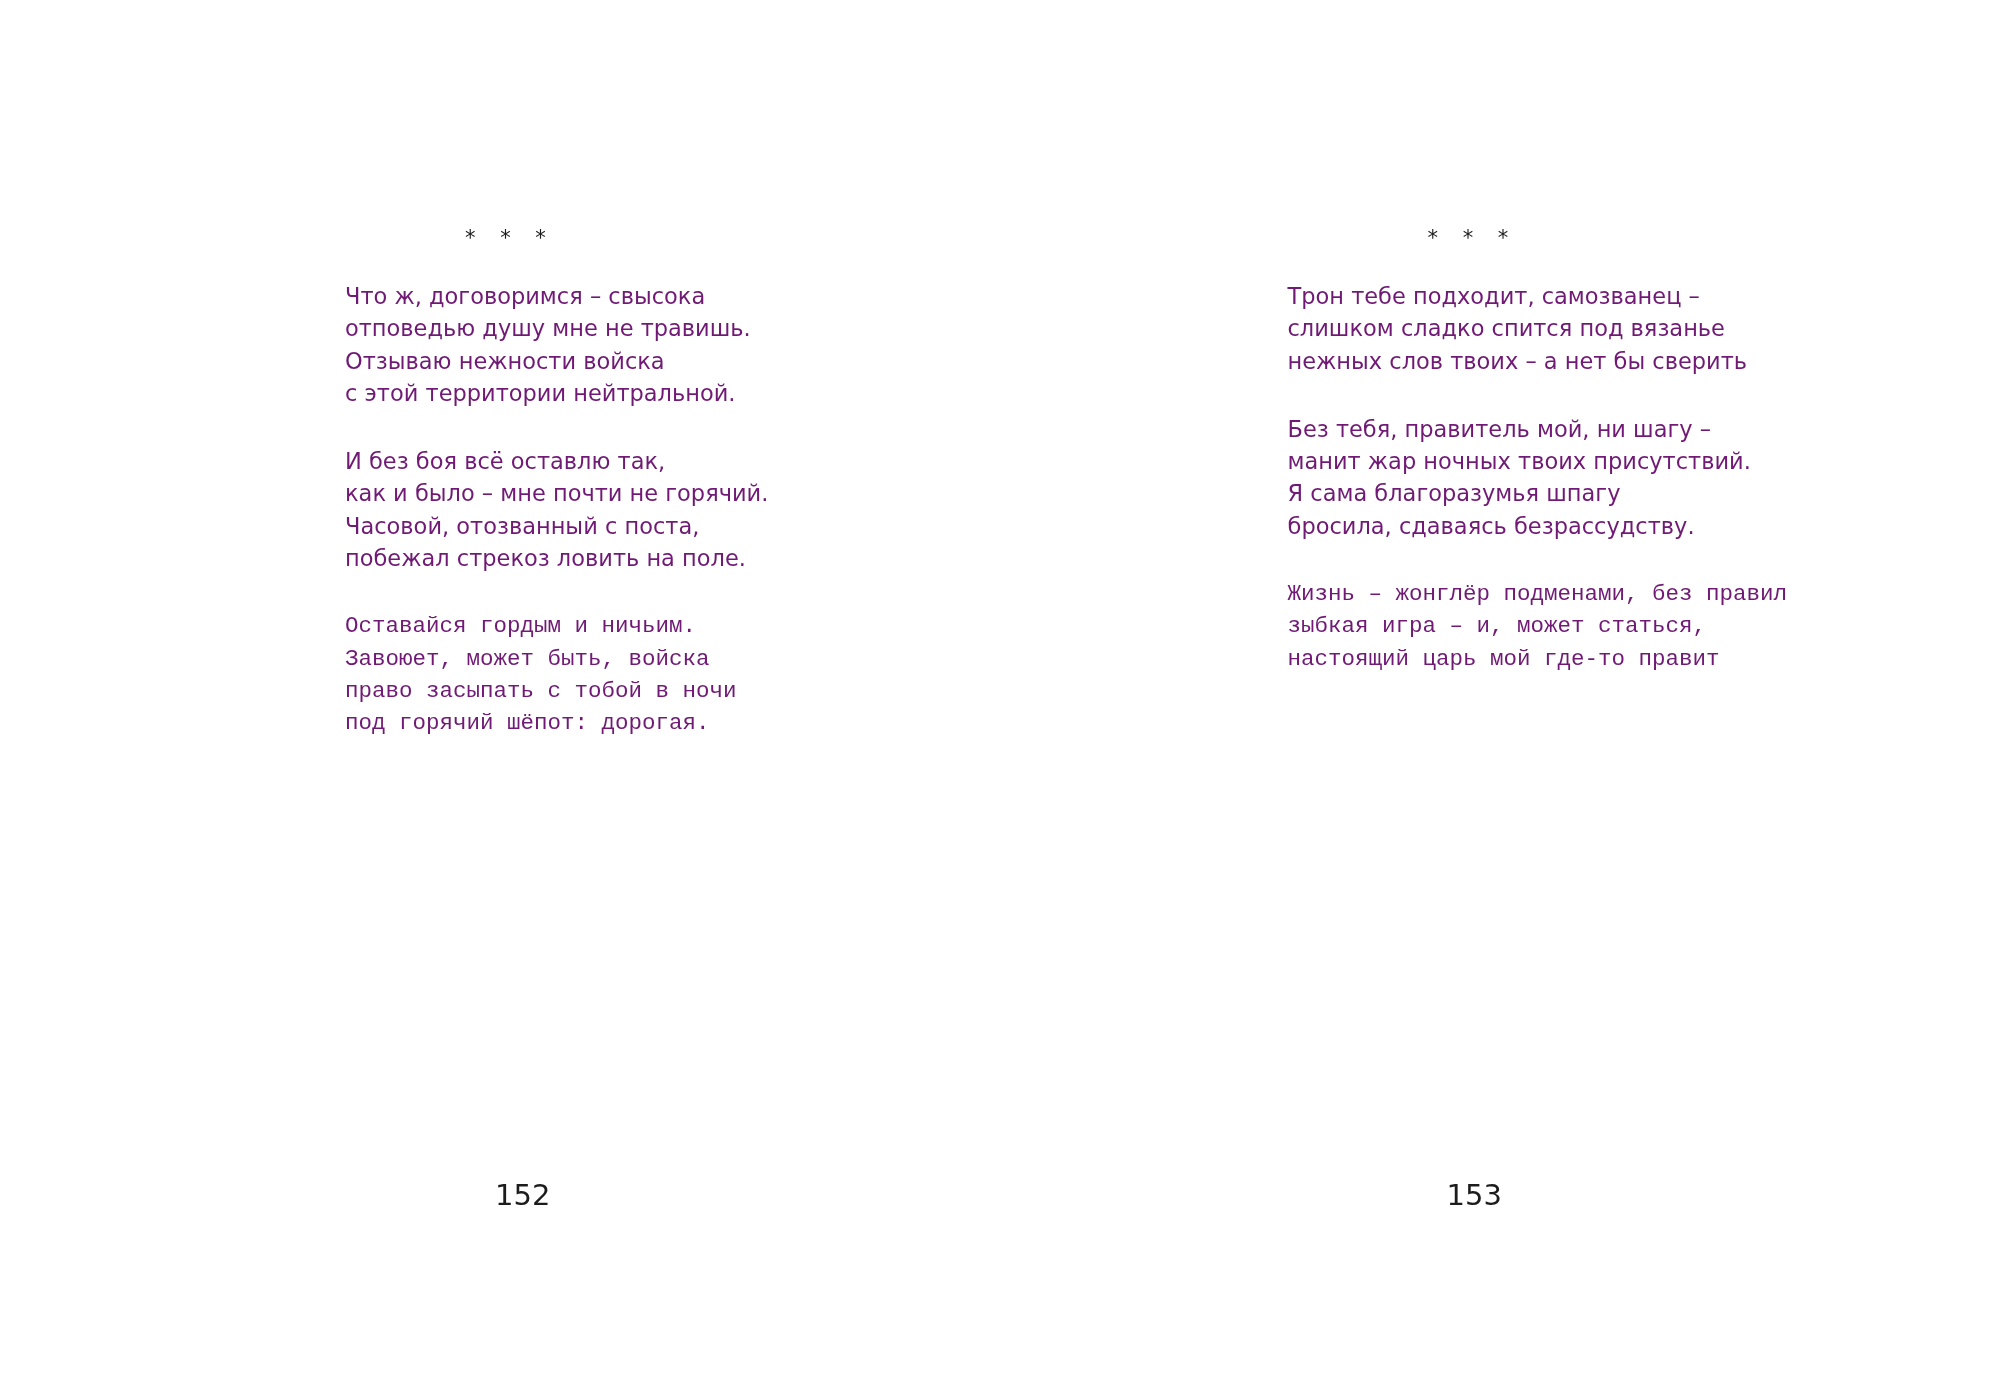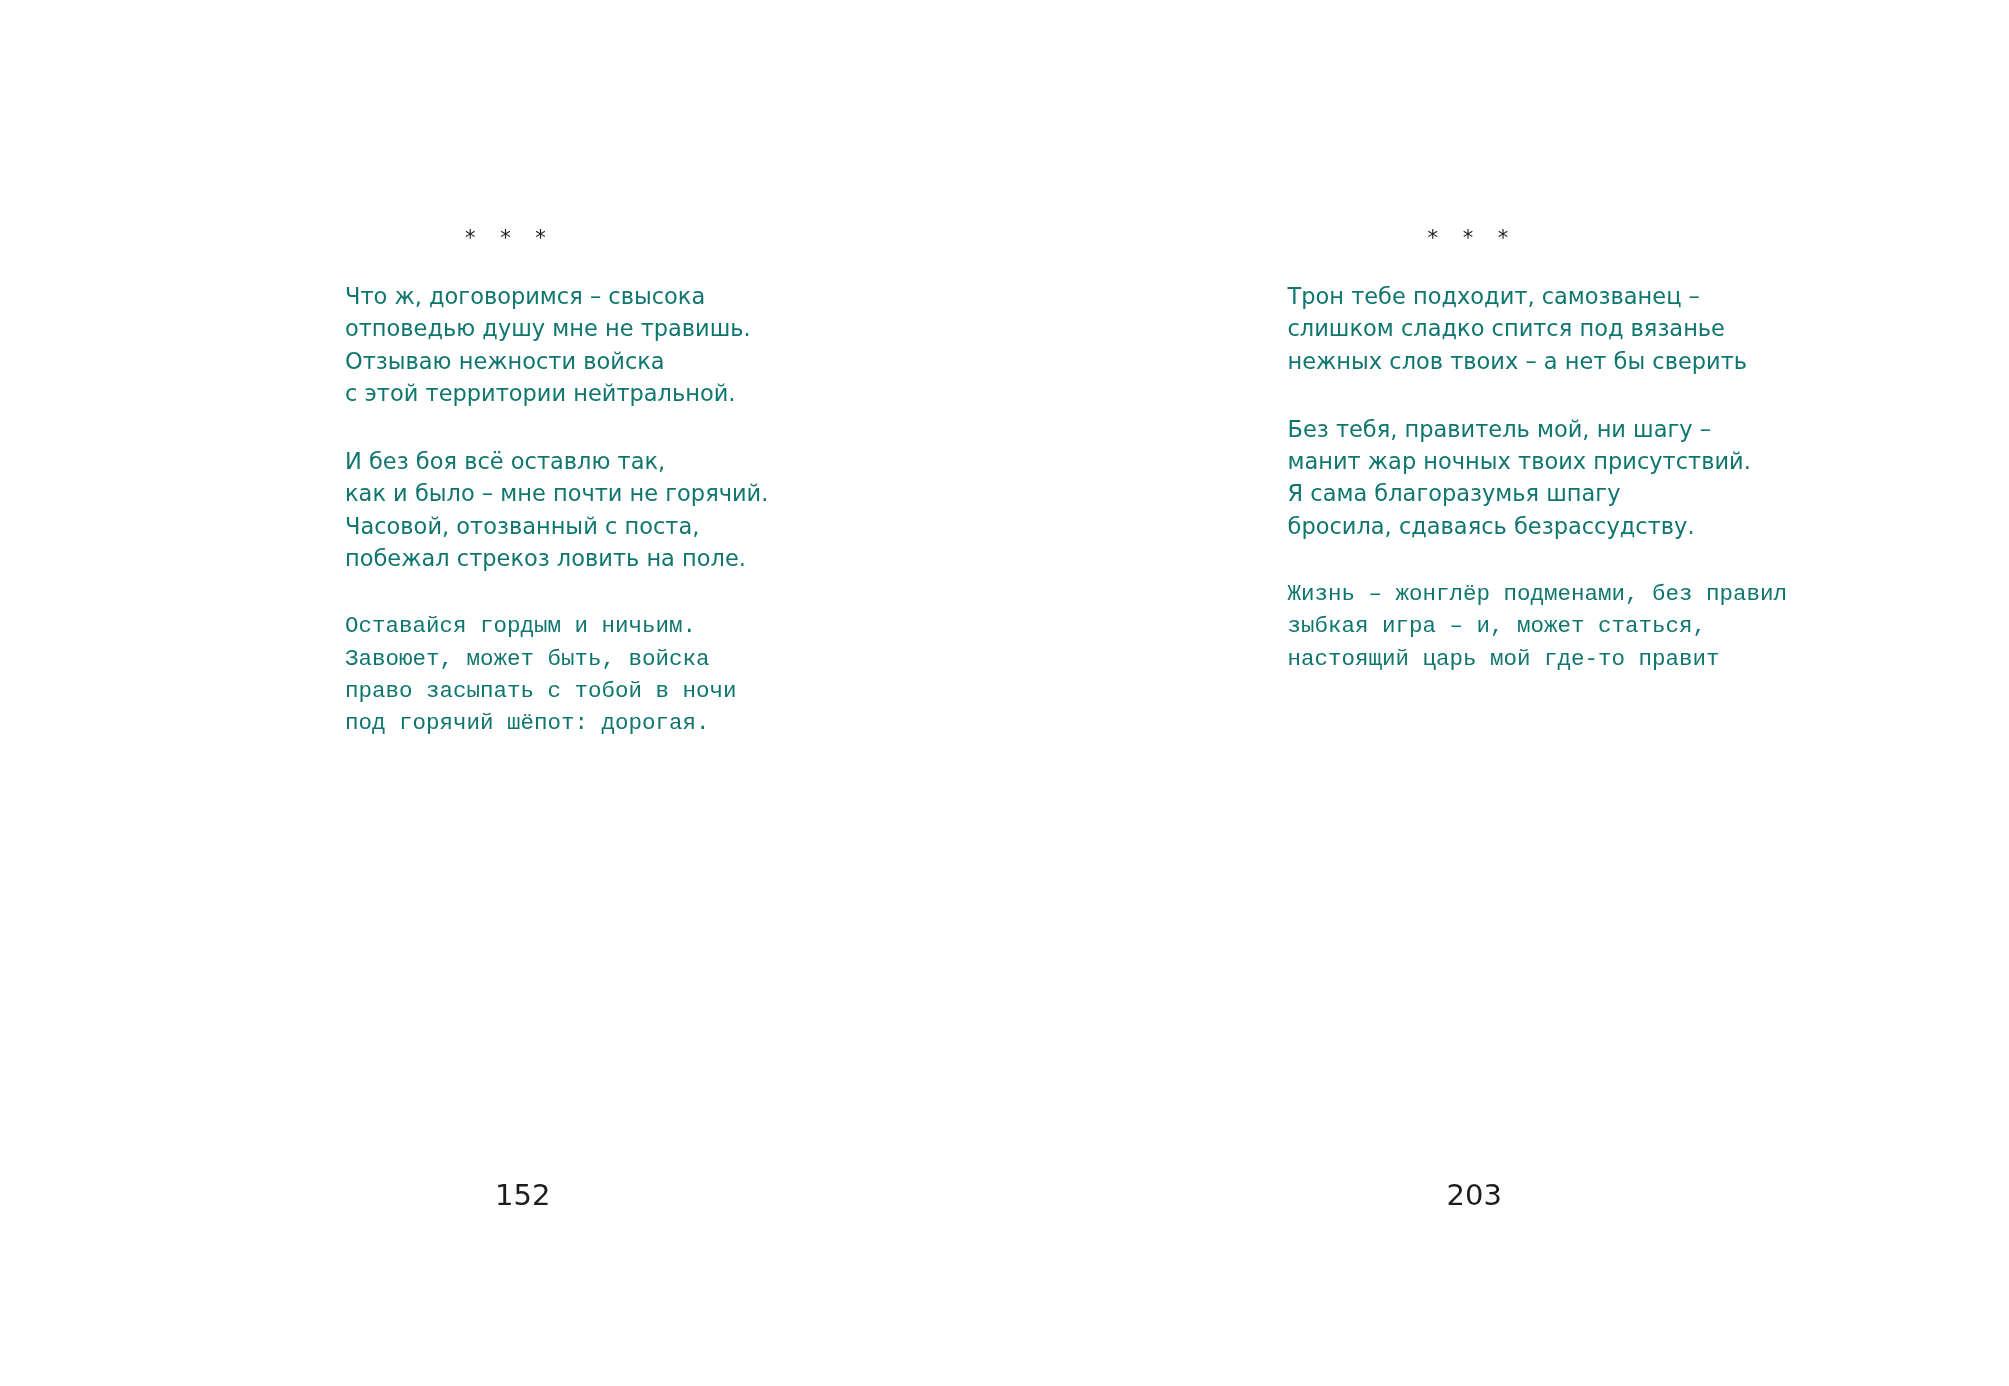--- a/index.html
+++ b/index.html
@@ -68,21 +68,21 @@
   }
   .stanza:last-child {
     margin-bottom: 0;
     font-family: Liberation Mono, monospace;
   }
 
   .line {
     display: block;
     font-size: 22.5px;
     line-height: 32.3px;
-    color: #0f766e;
+    color: #701a75;
     white-space: pre;
     font-weight: 400;
   }
 
   .folio {
     position: absolute;
     font-size: 29px;
     line-height: 1;
     color: #1c1c1c;
     font-weight: 400;
@@ -148,16 +148,16 @@
         <span class="line">бросила, сдаваясь безрассудству.</span>
       </div>
 
       <div class="stanza">
         <span class="line">Жизнь – жонглёр подменами, без правил</span>
         <span class="line">зыбкая игра – и, может статься,</span>
         <span class="line">настоящий царь мой где-то правит</span>
       </div>
     </div>
 
-    <div class="folio">203</div>
+    <div class="folio">153</div>
   </div>
 
 </div>
 
 </body></html>

